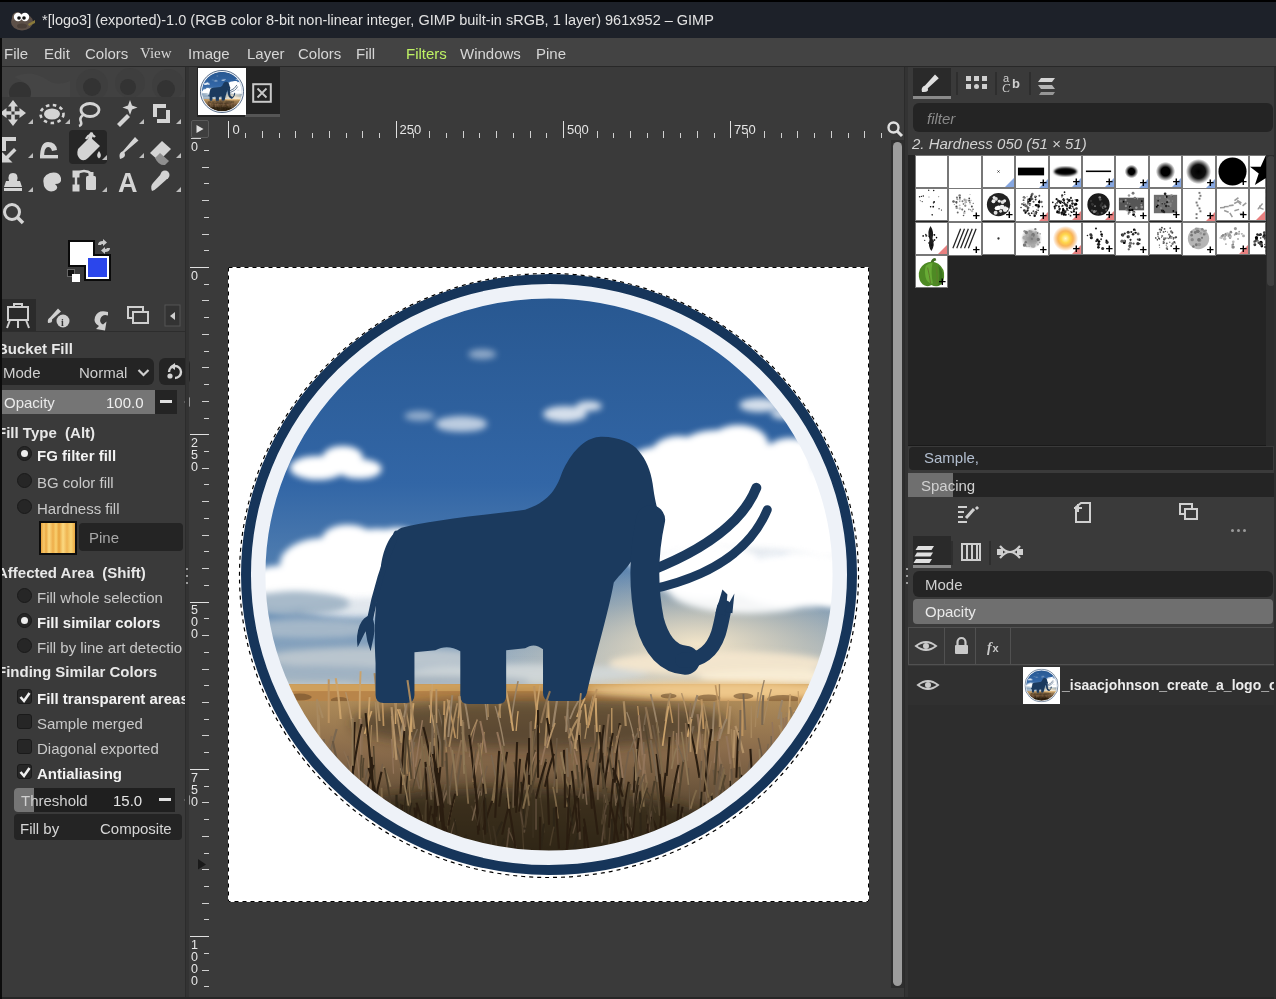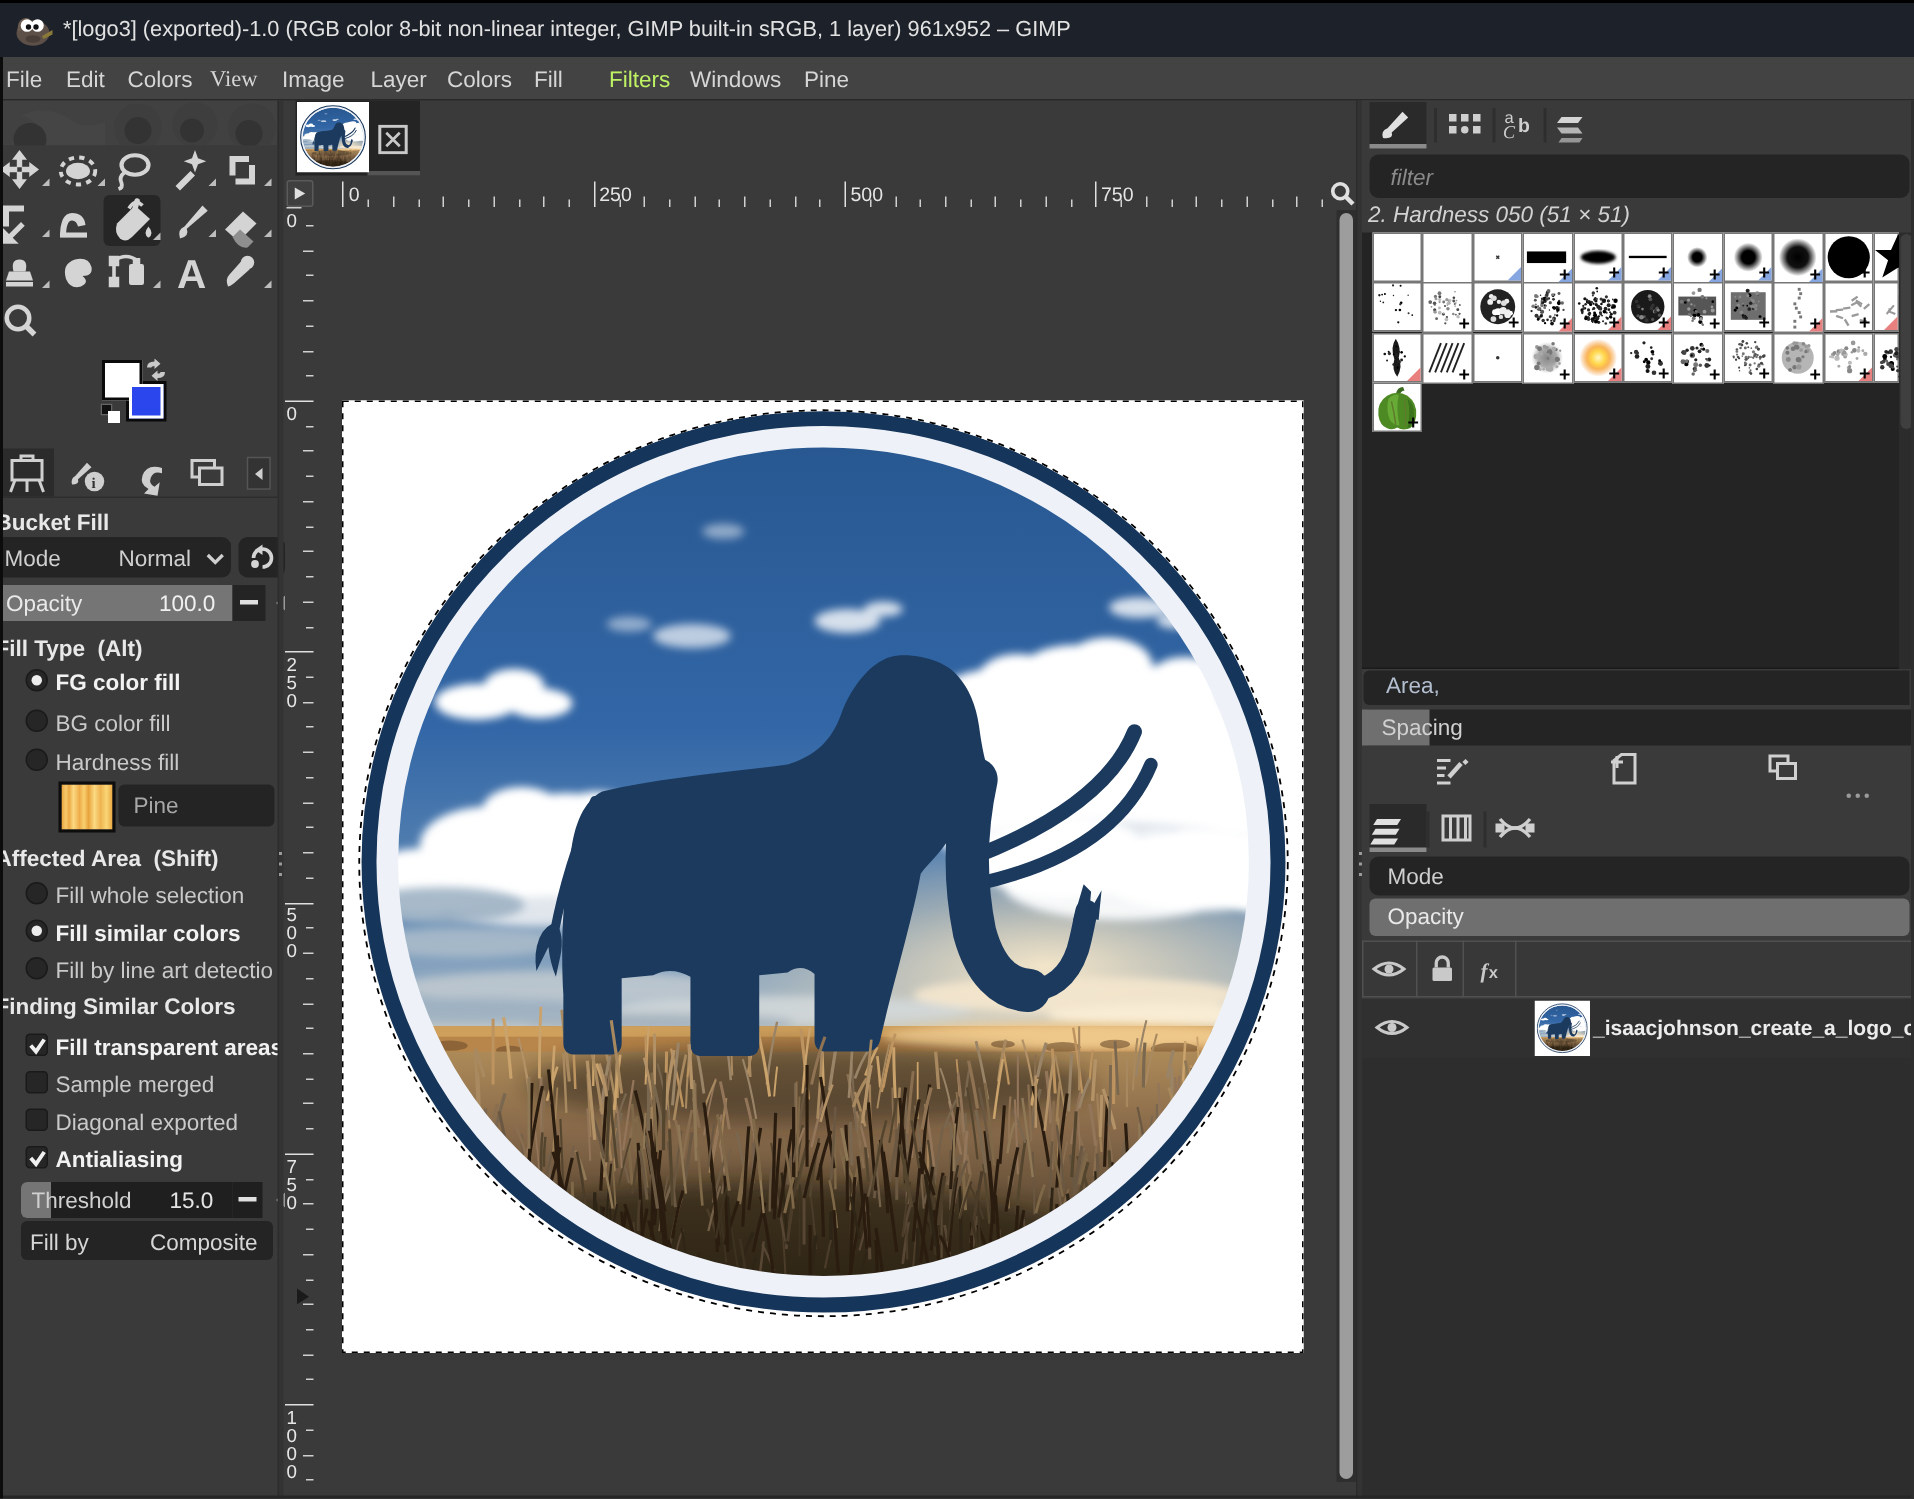--- a/index.html
+++ b/index.html
@@ -164,21 +164,21 @@
 <div style="position:absolute;left:4px;top:394px;font-size:15px;color:#e9e9e9;font-weight:400;white-space:pre;">Opacity</div>
 <div style="position:absolute;left:106px;top:394px;font-size:15px;color:#f0f0f0;font-weight:400;white-space:pre;">100.0</div>
 <div style="position:absolute;left:155px;top:390px;width:22px;height:24px;background:#242424"></div>
 <div style="position:absolute;left:160px;top:400px;width:12px;height:3px;background:#e0e0e0"></div>
 <svg style="position:absolute;left:183px;top:397px" width="7" height="10" viewBox="0 0 7 10">
     <path d="M7 0 v10 l-6 -5 Z" fill="#9a9a9a"></path>
   </svg>
 <div style="position:absolute;left:-3px;top:424px;font-size:15px;color:#e8e8e8;font-weight:700;white-space:pre;">Fill Type  (Alt)</div>
 <div style="position:absolute;left:17px;top:446px;width:15px;height:15px;border-radius:50%;background:#262626;border:1px solid #1a1a1a"></div>
 <div style="position:absolute;left:21px;top:450px;width:7px;height:7px;border-radius:50%;background:#ededed"></div>
-<div style="position:absolute;left:37px;top:447px;font-size:15px;color:#f2f2f2;font-weight:700;white-space:pre;">FG color fill</div>
+<div style="position:absolute;left:37px;top:447px;font-size:15px;color:#f2f2f2;font-weight:700;white-space:pre;">FG filter fill</div>
 <div style="position:absolute;left:17px;top:473px;width:15px;height:15px;border-radius:50%;background:#262626;border:1px solid #1a1a1a"></div>
 <div style="position:absolute;left:37px;top:474px;font-size:15px;color:#c9c9c9;font-weight:400;white-space:pre;">BG color fill</div>
 <div style="position:absolute;left:17px;top:499px;width:15px;height:15px;border-radius:50%;background:#262626;border:1px solid #1a1a1a"></div>
 <div style="position:absolute;left:37px;top:500px;font-size:15px;color:#c9c9c9;font-weight:400;white-space:pre;">Hardness fill</div>
 <div style="position:absolute;left:39px;top:521px;width:38px;height:34px;background:linear-gradient(90deg,#e8a33d 0,#f7c96c 3px,#eaa843 5px,#fbd981 8px,#eead4a 12px,#f9d06f 15px,#e8a33d 18px,#fbd981 22px,#efb452 26px,#f9d575 30px,#e9a741 34px,#f7cd6e 38px);border:2px solid #0d0d0d"></div>
 <div style="position:absolute;left:79px;top:523px;width:104px;height:28px;background:#242424;border-radius:4px"></div>
 <div style="position:absolute;left:89px;top:529px;font-size:15px;color:#a8a8a8;font-weight:400;white-space:pre;">Pine</div>
 <div style="position:absolute;left:-3px;top:564px;font-size:15px;color:#e8e8e8;font-weight:700;white-space:pre;">Affected Area  (Shift)</div>
 <div style="position:absolute;left:17px;top:588px;width:15px;height:15px;border-radius:50%;background:#262626;border:1px solid #1a1a1a"></div>
 <div style="position:absolute;left:37px;top:589px;font-size:15px;color:#c9c9c9;font-weight:400;white-space:pre;">Fill whole selection</div>
@@ -1194,21 +1194,21 @@
 <path d="M10 10 q4 -3.5 7 -2.5 q-2 9 0.5 21 q-4 0 -6.5 -3.5 q-3 -7 -1 -15 Z" fill="#67aa35"></path>
 <path d="M23 10 q5 4 4.5 12 q-0.5 7 -4.5 8.5 q2.5 -11 0 -20.5 Z" fill="#3a731c"></path>
 <path d="M12 12 q2 8 3 16 M21 11 q1.5 9 0.5 18" stroke="#5f7a2a" stroke-width="1" fill="none"></path>
     </svg>
     <div style="position:absolute;right:1px;bottom:-2px;color:#000;font-size:13px;font-weight:bold">+</div>
   </div>
 <div style="position:absolute;left:908px;top:445px;width:358px;height:1px;background:#1a1a1a"></div>
 <div style="position:absolute;left:1266px;top:155px;width:10px;height:291px;background:#2c2c2c"></div>
 <div style="position:absolute;left:1267px;top:156px;width:8px;height:130px;background:#3f3f3f;border-radius:4px"></div>
 <div style="position:absolute;left:909px;top:447px;width:364px;height:23px;background:#242424;border-radius:4px 0 0 4px"></div>
-<div style="position:absolute;left:924px;top:449px;font-size:15px;color:#b3bfd0;font-weight:400;white-space:pre;">Area,</div>
+<div style="position:absolute;left:924px;top:449px;font-size:15px;color:#b3bfd0;font-weight:400;white-space:pre;">Sample,</div>
 <div style="position:absolute;left:908px;top:473px;width:366px;height:24px;background:#242424;border-radius:4px 0 0 4px"></div>
 <div style="position:absolute;left:908px;top:473px;width:45px;height:24px;background:#6f6f6f"></div>
 <div style="position:absolute;left:921px;top:477px;font-size:15px;color:#d0d0d0;font-weight:400;white-space:pre;">Spacing</div>
 <svg style="position:absolute;left:908px;top:500px" width="358" height="26" viewBox="0 0 358 26">
 <g stroke="#d0d0d0" stroke-width="2" fill="none">
 <path d="M50 7 h9 M50 12 h6 M50 17 h5 M50 22 h9"></path>
 <path d="M58 18 l8 -9" stroke-width="3"></path>
       <path d="M68 7 l2 2" stroke-width="3"></path>
 <path d="M168 22 v-15 l5 -4 h9 v19 Z"></path>
       <path d="M166 8 h8 M170 4 v8"></path>

